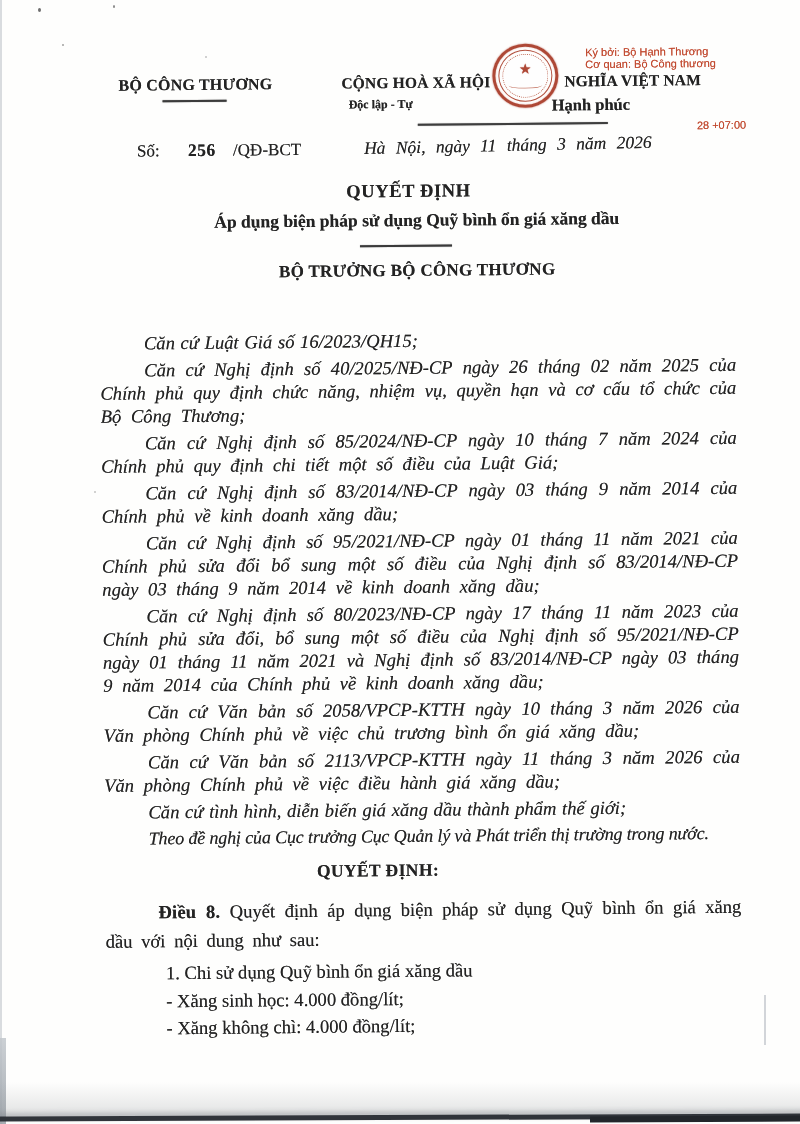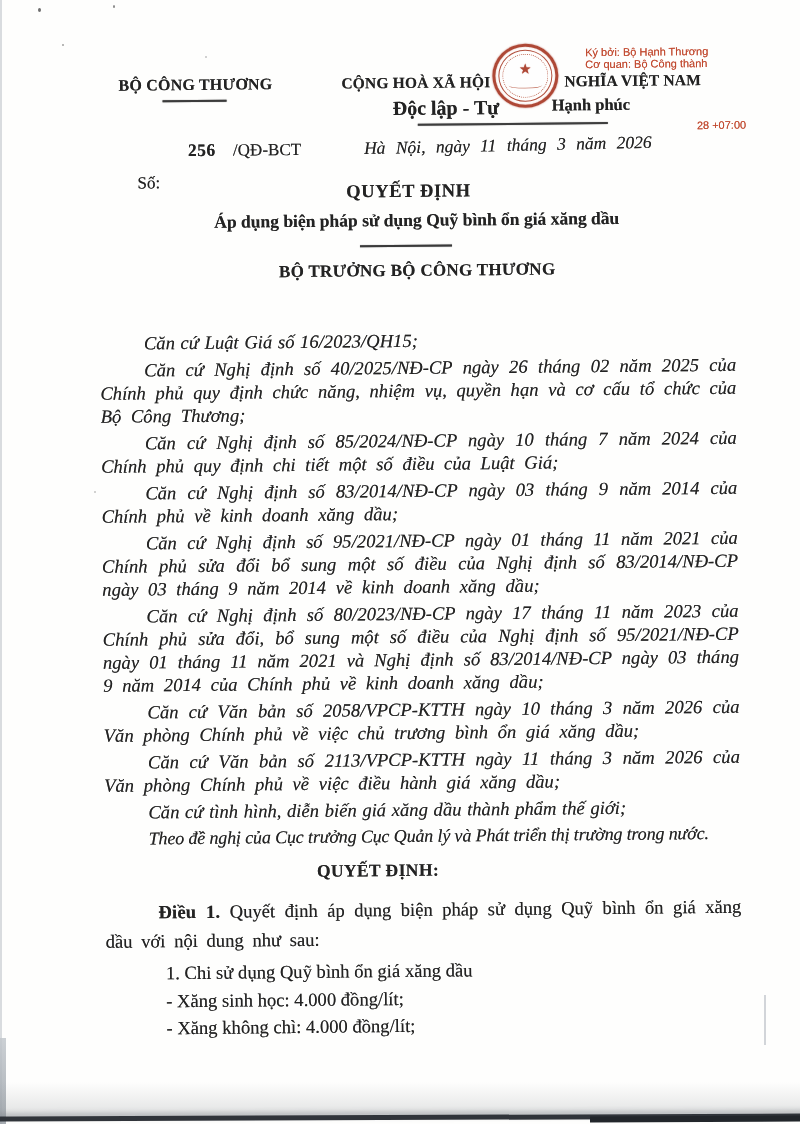--- a/index.html
+++ b/index.html
@@ -8,21 +8,21 @@
   .page{position:absolute;inset:0;background:#fefefd;}
   .sheet{position:absolute;inset:0;transform:rotate(-0.55deg);transform-origin:400px 560px;}
   .txt{text-shadow:0 0 0.55px rgba(35,35,35,.65);}
   .abs{position:absolute;}
 
   
   .issuer{left:122px;top:74px;width:156px;text-align:center;font-weight:bold;font-size:16px;letter-spacing:.2px;}
   .issuer-line{left:167px;top:98px;width:64px;height:2px;background:#3c3c3c;box-shadow:0 0 1px rgba(60,60,60,.8);}
   .nat-left{left:346px;top:74px;font-weight:bold;font-size:15.5px;letter-spacing:.2px;}
   .nat-right{left:569px;top:74px;font-weight:bold;font-size:15.5px;letter-spacing:.2px;}
-  .motto-left{left:353px;top:97px;font-weight:bold;font-size:20px;margin-left:44px;}
+  .motto-left{left:353px;top:97px;font-weight:bold;font-size:12px;}
   .motto-right{left:556px;top:97px;font-weight:bold;font-size:16.5px;}
   .motto-line{left:422px;top:124px;width:190px;height:1.6px;background:#3e3e3e;box-shadow:0 0 1px rgba(60,60,60,.7);}
 
   
   .seal{left:497px;top:45px;width:66px;height:64px;opacity:.93;}
   .seal .disc{position:absolute;inset:0;border-radius:50%;background:radial-gradient(#ffffff 52%,#fdf3f0);
       border:3.2px solid #a93b28;box-shadow:0 0 1.5px rgba(169,59,40,.9), inset 0 0 1px rgba(169,59,40,.8);}
   .seal .ring2{position:absolute;inset:6px;border-radius:50%;border:1.4px solid #ad4430;}
   .seal .ringdots{position:absolute;inset:10px;border-radius:50%;border:1.6px dotted #b24a33;opacity:.85;}
   .seal .star{position:absolute;left:0;right:0;top:17px;text-align:center;font-size:14px;color:#a93b28;
@@ -30,21 +30,21 @@
   .seal .squig{position:absolute;left:16px;right:16px;top:38px;height:6px;border-bottom:1.6px solid #b24a33;
       border-radius:50%;opacity:.8;}
 
   
   .sig{left:590px;top:49px;font-size:11px;line-height:11.5px;color:#c1482e;
        font-family:"Liberation Sans","DejaVu Sans",sans-serif;text-shadow:0 0 .4px rgba(193,72,46,.7);}
   .sig-frag{left:701px;top:94px;font-size:11px;color:#c1482e;
        font-family:Liberation Sans, sans-serif;text-shadow:0 0 .4px rgba(193,72,46,.7);margin-top:28px;}
 
   
-  .num-label{left:141px;top:139px;font-size:17px;margin-top:32px;}
+  .num-label{left:141px;top:139px;font-size:17px;}
   .num-value{left:192px;top:138px;font-size:17.5px;font-weight:bold;letter-spacing:.5px;}
   .num-code{left:237px;top:139px;font-size:17px;}
   .date-line{left:368px;top:136px;font-size:17.5px;font-style:italic;word-spacing:6px;transform:rotate(-0.7deg);}
 
   
   .title-main{left:24px;top:181px;width:776px;text-align:center;font-size:18.5px;font-weight:bold;letter-spacing:.6px;}
   .subject{left:40px;top:210px;width:760px;text-align:center;font-size:17.5px;font-weight:bold;}
   .subject-line{left:363px;top:245px;width:92px;height:2px;background:#3a3a3a;box-shadow:0 0 1px rgba(58,58,58,.7);}
   .authority{left:40px;top:261px;width:760px;text-align:center;font-size:17px;font-weight:bold;letter-spacing:.3px;}
 
@@ -92,21 +92,21 @@
     <div class="abs seal">
       <div class="disc"></div>
       <div class="ring2"></div>
       <div class="ringdots"></div>
       <div class="star">★</div>
       <div class="squig"></div>
     </div>
 
     <div class="abs sig">
       <div>Ký bởi: Bộ Hạnh Thương</div>
-      <div>Cơ quan: Bộ Công thành</div>
+      <div>Cơ quan: Bộ Công thương</div>
     </div>
     <div class="abs sig-frag">28 +07:00</div>
 
     <div class="abs num-label txt">Số:</div>
     <div class="abs num-value txt">256</div>
     <div class="abs num-code txt">/QĐ-BCT</div>
     <div class="abs date-line txt">Hà Nội, ngày 11 tháng 3 năm 2026</div>
 
     <div class="abs title-main txt">QUYẾT ĐỊNH</div>
     <div class="abs subject txt">Áp dụng biện pháp sử dụng Quỹ bình ổn giá xăng dầu</div>
@@ -121,21 +121,21 @@
       <p class="txt">Căn cứ Nghị định số 95/2021/NĐ-CP ngày 01 tháng 11 năm 2021 của Chính phủ sửa đổi bổ sung một số điều của Nghị định số 83/2014/NĐ-CP ngày 03 tháng 9 năm 2014 về kinh doanh xăng dầu;</p>
       <p class="txt">Căn cứ Nghị định số 80/2023/NĐ-CP ngày 17 tháng 11 năm 2023 của Chính phủ sửa đổi, bổ sung một số điều của Nghị định số 95/2021/NĐ-CP ngày 01 tháng 11 năm 2021 và Nghị định số 83/2014/NĐ-CP ngày 03 tháng 9 năm 2014 của Chính phủ về kinh doanh xăng dầu;</p>
       <p class="txt">Căn cứ Văn bản số 2058/VPCP-KTTH ngày 10 tháng 3 năm 2026 của Văn phòng Chính phủ về việc chủ trương bình ổn giá xăng dầu;</p>
       <p class="txt">Căn cứ Văn bản số 2113/VPCP-KTTH ngày 11 tháng 3 năm 2026 của Văn phòng Chính phủ về việc điều hành giá xăng dầu;</p>
       <p class="txt single">Căn cứ tình hình, diễn biến giá xăng dầu thành phẩm thế giới;</p>
       <p class="txt tight">Theo đề nghị của Cục trưởng Cục Quản lý và Phát triển thị trường trong nước.</p>
     </div>
 
     <div class="abs decision">
       <div class="decision-heading txt">QUYẾT ĐỊNH:</div>
-      <p class="article txt"><b>Điều 1.</b> <span>Quyết định áp dụng biện pháp sử dụng Quỹ bình ổn giá xăng dầu với nội dung như sau:</span></p>
+      <p class="article txt"><b>Điều 8.</b> <span>Quyết định áp dụng biện pháp sử dụng Quỹ bình ổn giá xăng dầu với nội dung như sau:</span></p>
       <ul class="items">
         <li class="txt">1. Chi sử dụng Quỹ bình ổn giá xăng dầu</li>
         <li class="txt">- Xăng sinh học: 4.000 đồng/lít;</li>
         <li class="txt">- Xăng không chì: 4.000 đồng/lít;</li>
       </ul>
     </div>
   </div>
 
   <div class="abs speck" style="left:38px;top:8px;width:3px;height:4px;background:#4a4a4a;opacity:.8;"></div>
   <div class="abs speck" style="left:113px;top:5px;width:2px;height:3px;background:#6a6a6a;opacity:.8;"></div>

